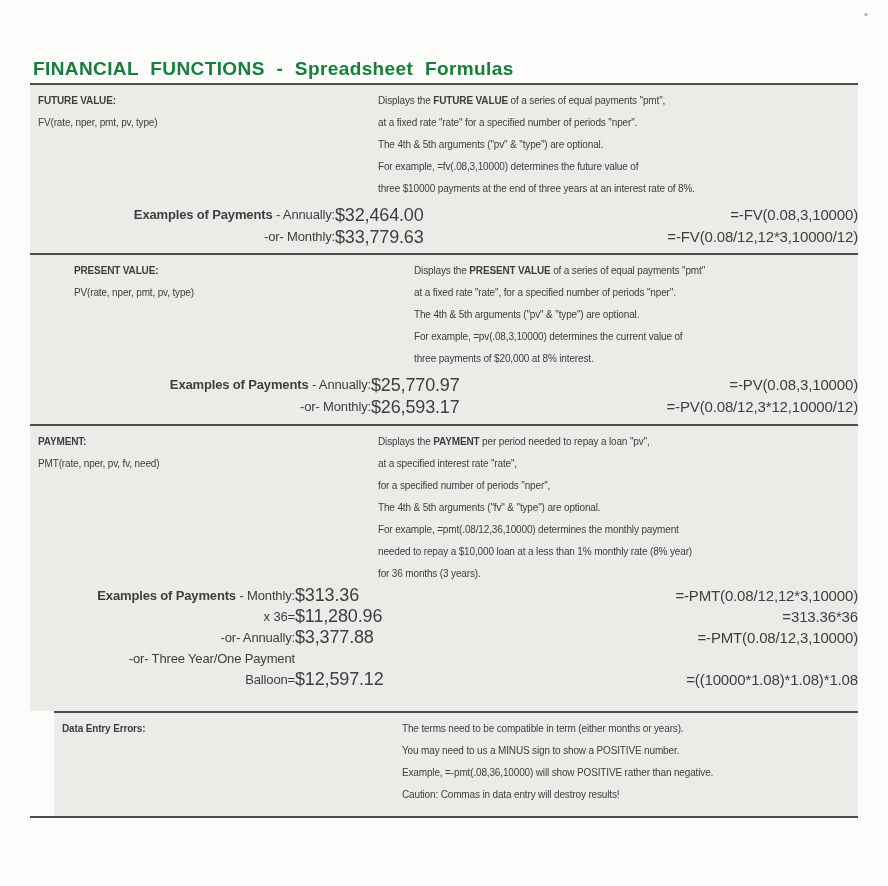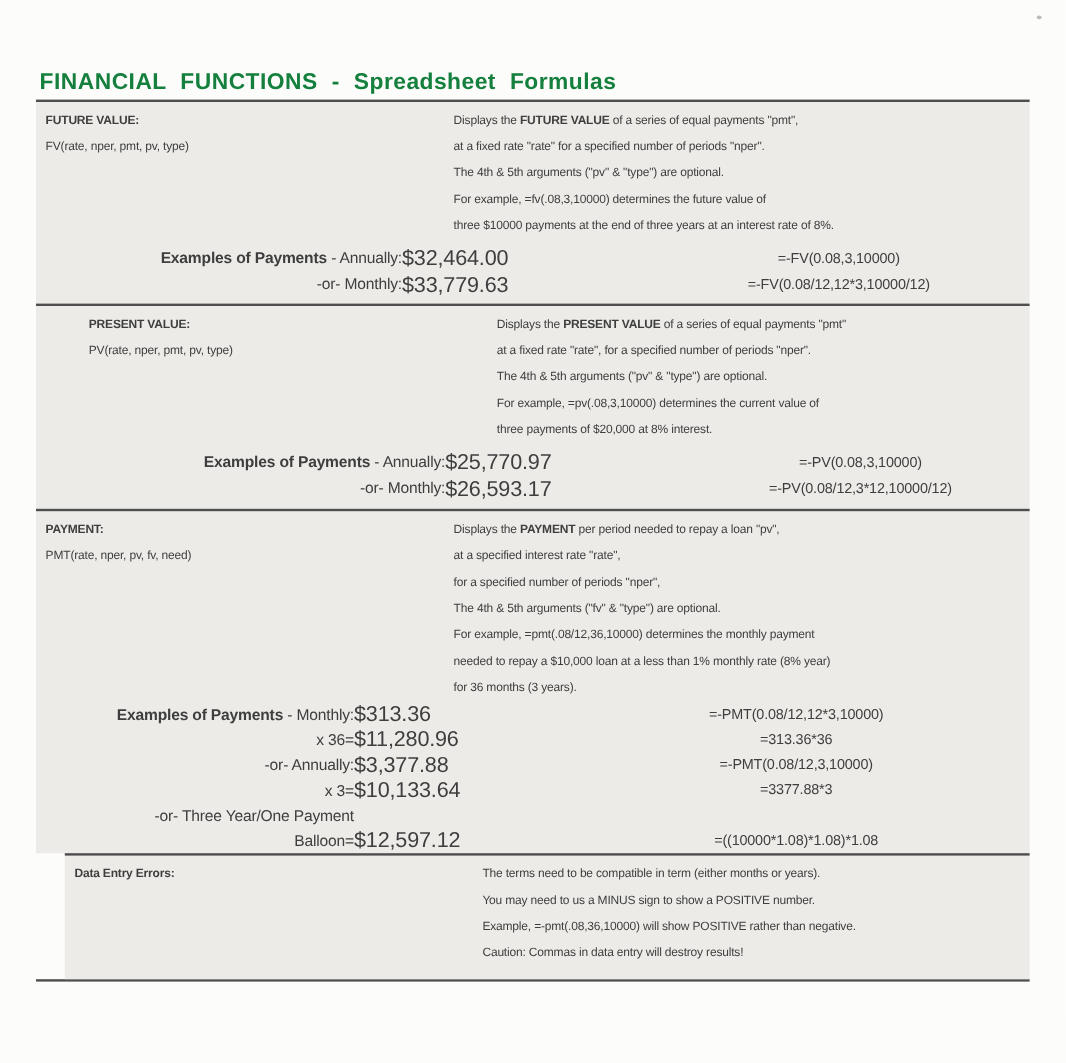--- a/index.html
+++ b/index.html
@@ -38,21 +38,21 @@
   .sec-title{font-weight:bold;}
   .b{font-weight:bold;}
   .examples{width:100%;}
   .wide .examples{margin-top:4px;}
   .narrow .examples{margin-top:0;}
   .ex-row{display:grid;}
   .wide .ex-row{grid-template-columns:305px 190px 1fr;height:22px;line-height:22px;}
   .narrow .ex-row{grid-template-columns:265px 160px 1fr;height:21px;line-height:21px;}
   .ex-label{text-align:right;font-size:13px;letter-spacing:-.15px;white-space:nowrap;}
   .ex-value{font-size:18px;letter-spacing:-.15px;white-space:nowrap;}
-  .ex-formula{text-align:center;font-size:12px;letter-spacing:-.15px;padding-left:15px;white-space:nowrap;}
+  .ex-formula{text-align:right;font-size:15px;letter-spacing:-.15px;padding-left:15px;white-space:nowrap;}
   .narrow .ex-formula{padding-left:14px;}
   .speck{position:absolute;width:4px;height:3px;background:#b9b9b6;border-radius:50%;}
 </style>
 </head>
 <body>
 
 <div class="page">
   <div class="doc-title">FINANCIAL FUNCTIONS - Spreadsheet Formulas</div>
   <div class="sheet">
       <section class="section sec-future-value wide">
@@ -135,25 +135,20 @@
             <div class="ex-label"><span>x 36=</span></div>
             <div class="ex-value">$11,280.96</div>
             <div class="ex-formula">=313.36*36</div>
           </div>
           <div class="ex-row">
             <div class="ex-label"><span>-or-  Annually:</span></div>
             <div class="ex-value">$3,377.88</div>
             <div class="ex-formula">=-PMT(0.08/12,3,10000)</div>
           </div>
           <div class="ex-row">
-            <div class="ex-label"><span>x 3=</span></div>
-            <div class="ex-value">$10,133.64</div>
-            <div class="ex-formula">=3377.88*3</div>
-          </div>
-          <div class="ex-row">
             <div class="ex-label"><span>-or- Three Year/One Payment</span></div>
             <div class="ex-value"></div>
             <div class="ex-formula"></div>
           </div>
           <div class="ex-row">
             <div class="ex-label"><span>Balloon=</span></div>
             <div class="ex-value">$12,597.12</div>
             <div class="ex-formula">=((10000*1.08)*1.08)*1.08</div>
           </div>
         </div>

